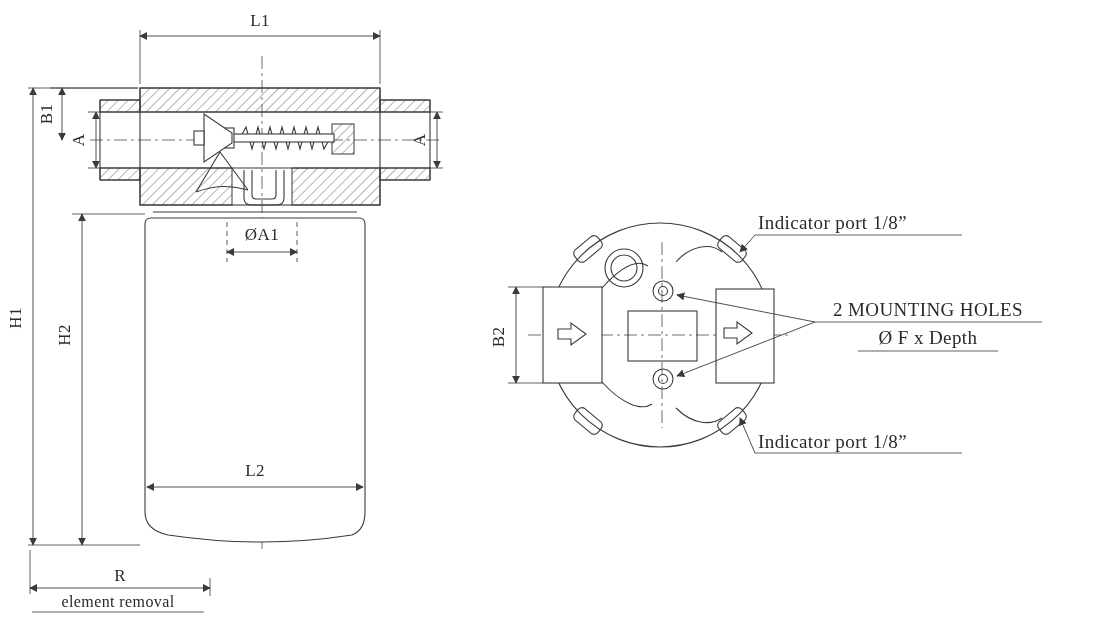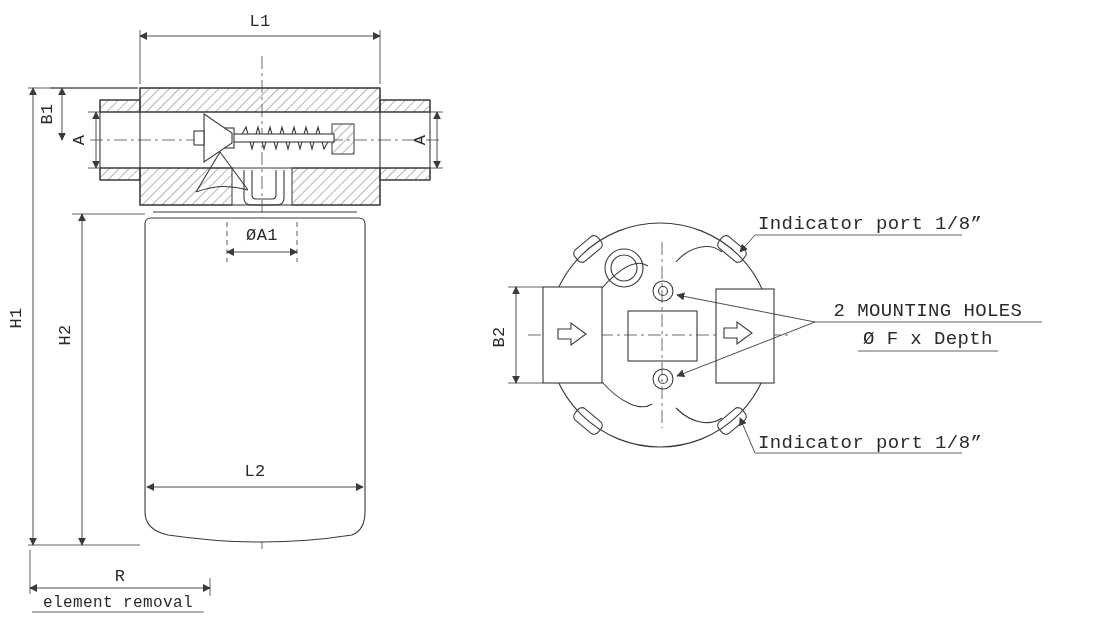--- a/index.html
+++ b/index.html
@@ -1,17 +1,17 @@
 <!DOCTYPE html>
 <html><head>
 <meta charset="utf-8">
 <style>
   html,body{margin:0;padding:0;background:#ffffff;}
   .page{position:relative;width:1100px;height:617px;background:#ffffff;overflow:hidden;
-        font-family:Liberation Mono, monospace;}
+        font-family:Liberation Serif, serif;}
   svg{display:block;}
   .ln{fill:none;stroke:#3a3a3a;stroke-width:1.1;}
   .fillw{fill:#ffffff;stroke:#3a3a3a;stroke-width:1.1;}
   .hatch{fill:url(#hatch);stroke:#3a3a3a;stroke-width:1;}
   .dim{fill:none;stroke:#3a3a3a;stroke-width:0.9;}
   .ext{fill:none;stroke:#3a3a3a;stroke-width:0.8;}
   .cl{fill:none;stroke:#4a4a4a;stroke-width:0.8;stroke-dasharray:13 4 3 4;}
   .dsh{fill:none;stroke:#4a4a4a;stroke-width:0.9;stroke-dasharray:5 4;}
   text{fill:#2a2a2a;font-size:17px;letter-spacing:0.4px;}
   .lbl-big{font-size:19px;}

